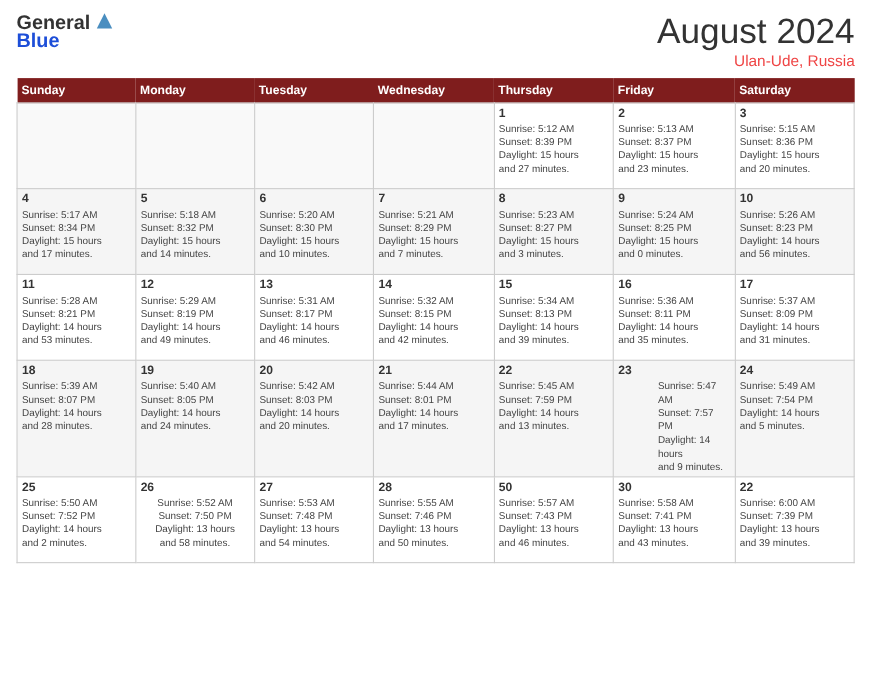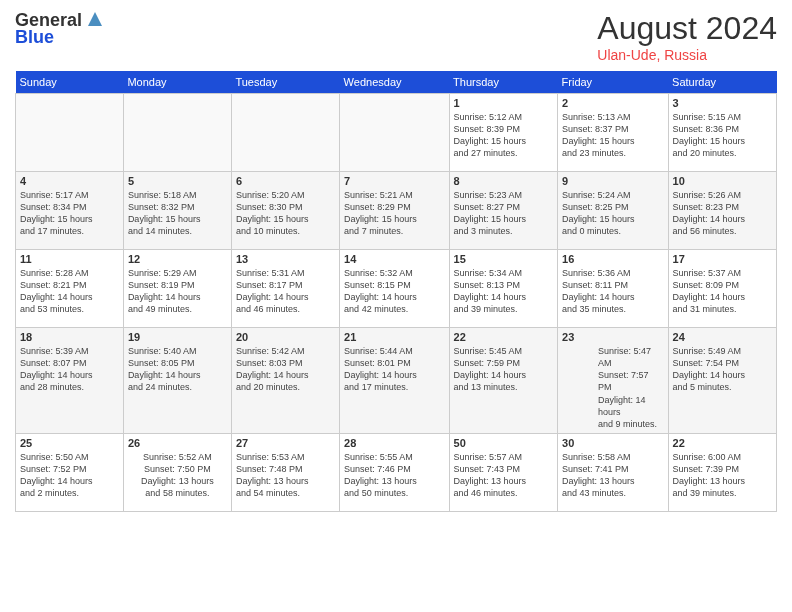--- a/index.html
+++ b/index.html
@@ -19,43 +19,43 @@
       display: flex;
       justify-content: space-between;
       align-items: flex-start;
       margin-bottom: 8px;
     }
     .logo {
       display: flex;
     }
     .logo-general { color: #333; }
     .title-block {
-      text-align: left;
+      text-align: right;
     }
     .month-title {
       font-size: 32px;
       font-weight: normal;
       color: #333;
     }
     .location {
       font-size: 14px;
       color: #ef4444;
     }
     .calendar-table {
       width: 100%;
       border-collapse: collapse;
       font-size: 9.5px;
     }
     .calendar-table th {
-      background: #1d4ed8;
+      background: #7f1d1d;
       color: #fff;
       padding: 5px 4px;
       text-align: left;
       font-size: 11px;
-      font-weight: normal;
+      font-weight: bold;
     }
     .calendar-table td {
       border: 1px solid #ccc;
       vertical-align: top;
       padding: 3px 4px;
       width: 113px;
       height: 78px;
       background: #fff;
     }
     .calendar-table tr:nth-child(even) td {

